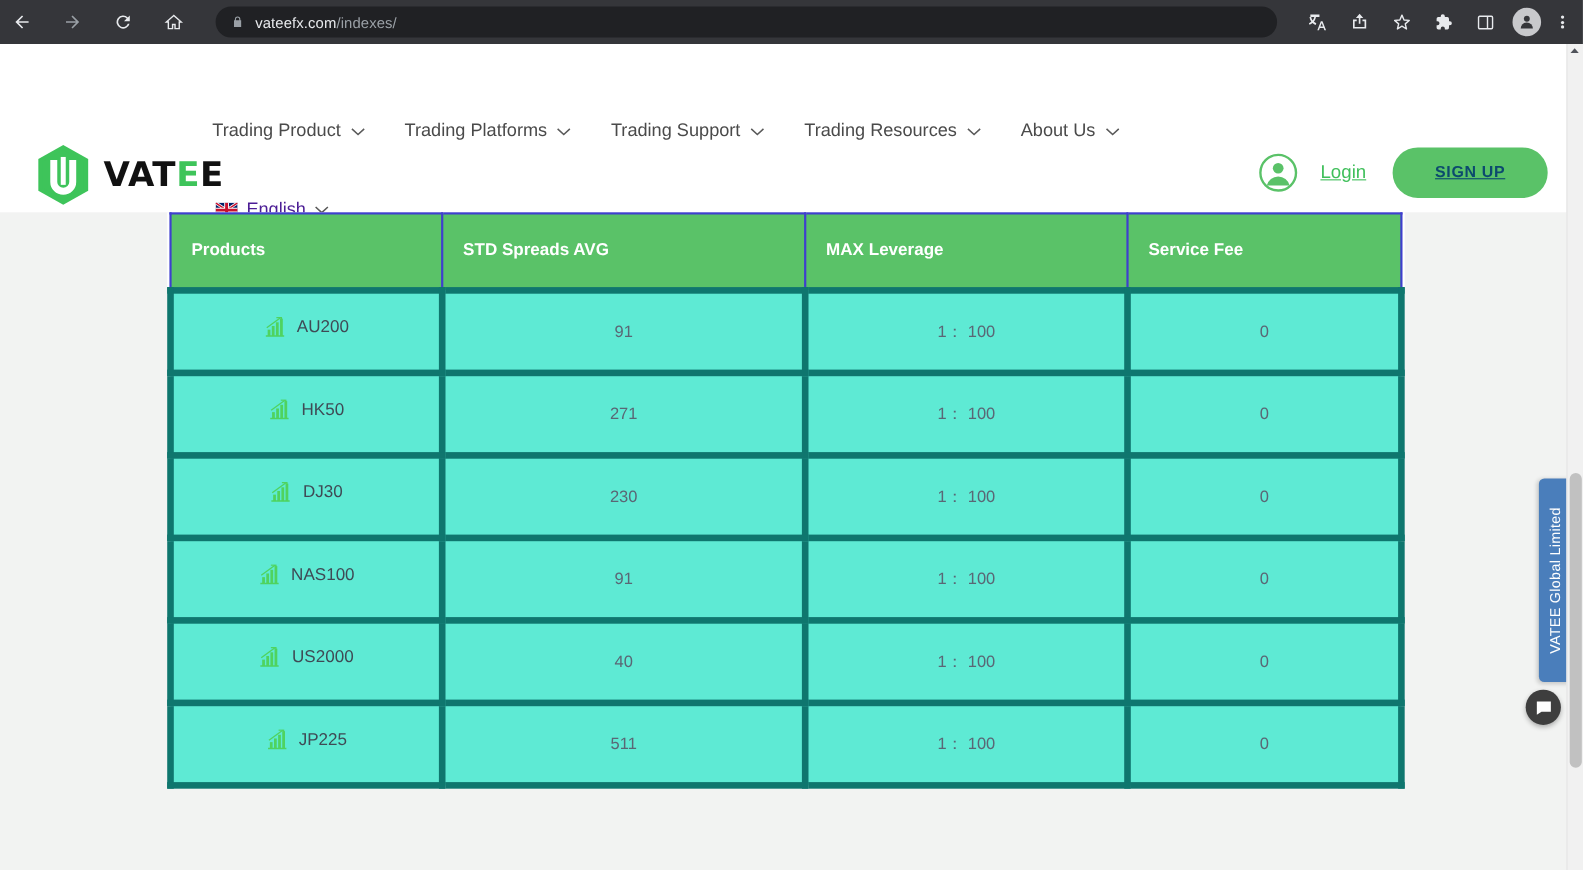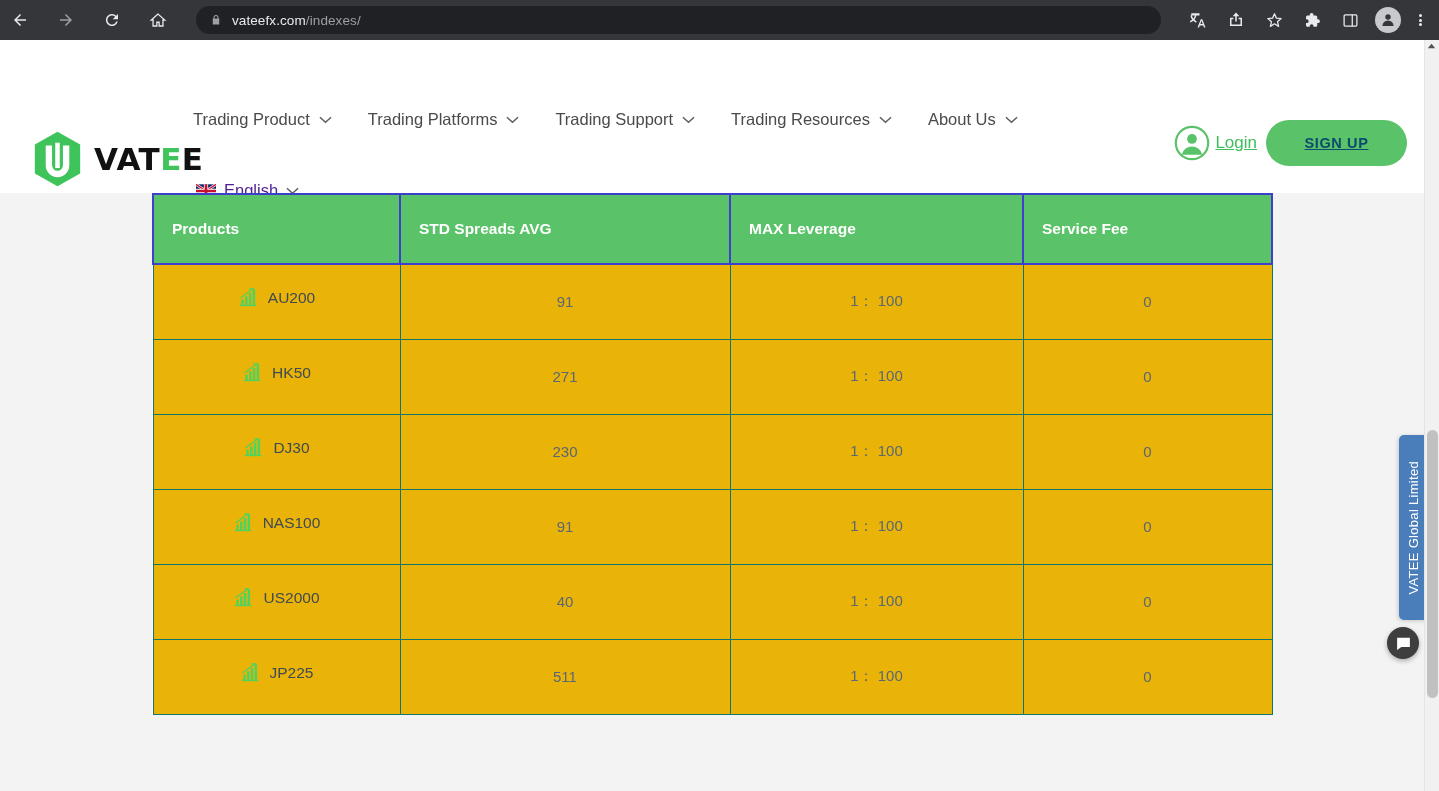--- a/index.html
+++ b/index.html
@@ -89,22 +89,22 @@
   .chev { display:block; }
 
   #lang-select {
     position: absolute; left: 196px; top: 141px;
     display: flex; align-items: center; gap: 8px;
     font-size: 16.5px; color: #4c1d95;
   }
   #flag { width: 20px; height: 14px; display:block; }
 
   #account-area {
-    position: absolute; right: 20px; top: 80px;
-    display: flex; align-items: center; gap: 5px;
+    position: absolute; right: 20px; top: 94px;
+    display: flex; align-items: center; gap: 20px;
   }
   #user-avatar-icon { width: 36px; height: 36px; }
   #login-link {
     font-size: 17px; color: #3fbf5a; text-decoration: underline;
     font-weight: 500;
   }
   #signup-btn {
     width: 141px; height: 46px; border-radius: 23px;
     background: #5ac268; border: none;
     color: #0c4a6e; font-size: 14.5px; font-weight: bold;
@@ -125,26 +125,26 @@
     background: #5ac268;
     border: 2px solid #3f3fce;
     color: #ffffff;
     font-size: 15.5px;
     font-weight: bold;
     text-align: left;
     padding: 20px 0 20px 18px;
     height: 70px;
   }
   #spread-table tbody td {
-    border: 1px solid #0f766e;
+    border: 6px solid #0f766e;
     height: 75px;
     font-size: 15px;
     color: #5a6775;
     text-align: center;
-    background: #eab308;
+    background: #5eead4;
   }
   #spread-table tbody td.product-cell {
     text-align: center;
   }
   .product-wrap {
     display: inline-flex; align-items: center; gap: 10px;
     color: #3f4a55; font-size: 15.5px;
     position: relative; top: -2px;
   }
   .bar-icon { width: 20px; height: 20px; display:block; }

